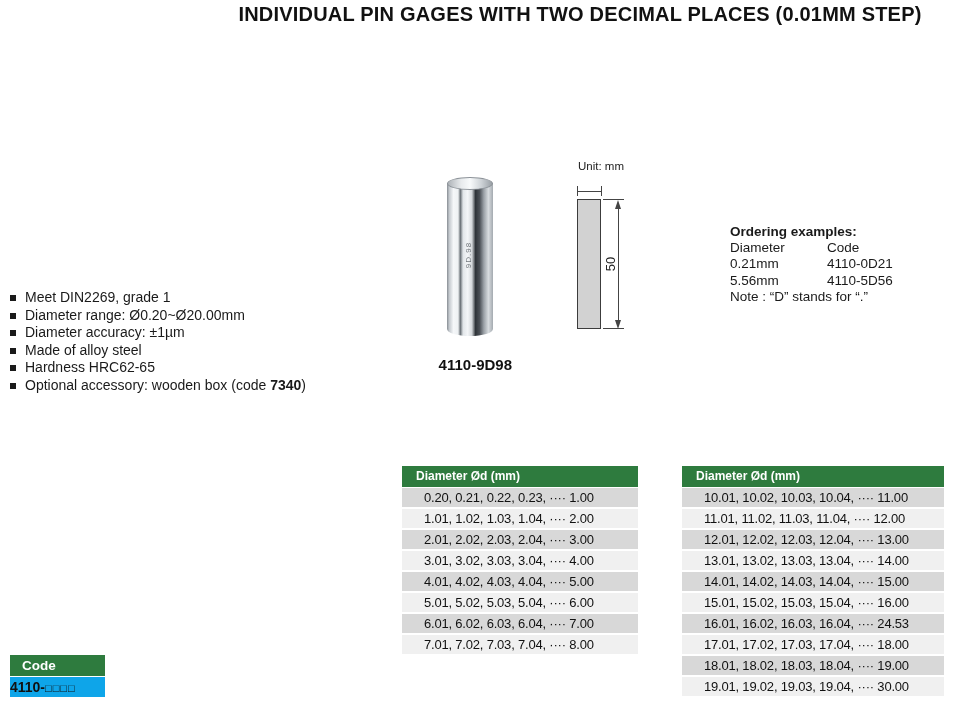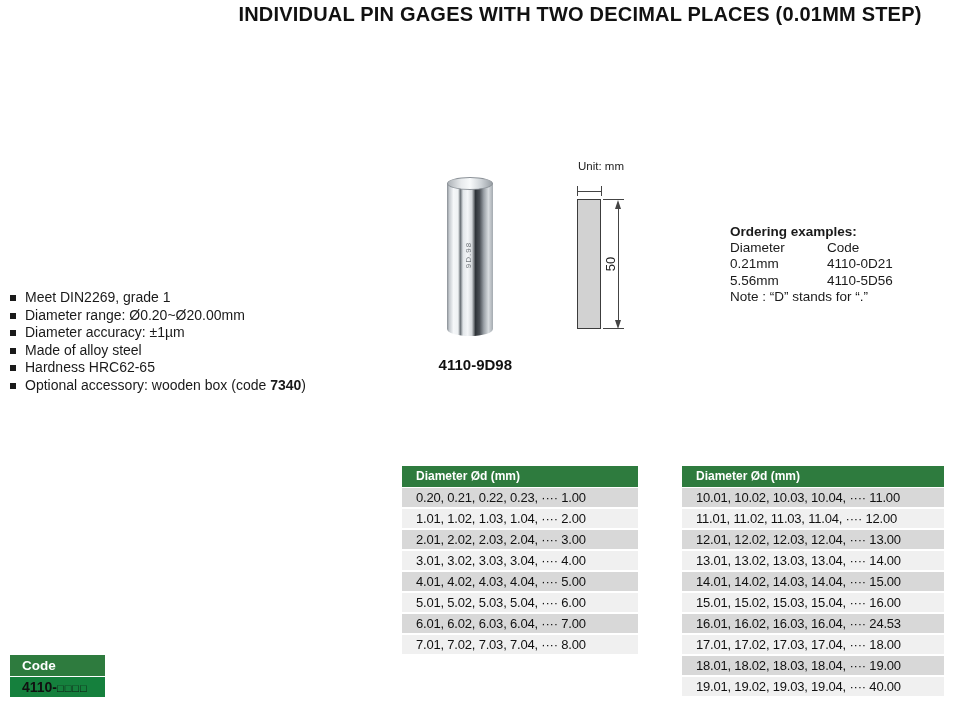--- a/index.html
+++ b/index.html
@@ -88,37 +88,37 @@
   
   .dia-table { position: absolute; top: 466px; }
   .dia-table.left  { left: 402px; width: 236px; }
   .dia-table.right { left: 682px; width: 262px; }
   .tbl-header {
     height: 21px; line-height: 21px; padding-left: 14px; margin-bottom: 1px;
     background: #2e7b3e; color: #ffffff; font-weight: bold; font-size: 12px;
     box-sizing: border-box;
   }
   .tbl-row {
-    height: 19px; line-height: 19px; padding-left: 14px; margin-bottom: 2px;
+    height: 19px; line-height: 19px; padding-left: 22px; margin-bottom: 2px;
     font-size: 13px; letter-spacing: -0.2px; white-space: nowrap; color: #111;
     box-sizing: border-box;
   }
   .tbl-row.odd  { background: #d8d8d8; }
   .tbl-row.even { background: #f0f0f0; }
 
   
   .code-box { position: absolute; left: 10px; top: 655px; width: 95px; }
   .code-box .hdr {
     height: 21px; line-height: 21px; padding-left: 12px; margin-bottom: 1px;
     background: #2e7b3e; color: #fff; font-weight: bold; font-size: 13.5px;
     box-sizing: border-box;
   }
   .code-box .val {
-    height: 20px; line-height: 20px; padding-left: 12px;
-    background: #15803d; font-size: 14px; font-weight: bold; color: #111;
+    height: 20px; line-height: 20px; 
+    background: #0ea5e9; font-size: 14px; font-weight: bold; color: #111;
     box-sizing: border-box; white-space: nowrap;
   }
   .code-box .boxes { font-size: 11px; letter-spacing: 1px; font-weight: bold; }
 </style>
 </head>
 <body>
 
 <div id="page">
 
   <div class="page-title">INDIVIDUAL PIN GAGES WITH TWO DECIMAL PLACES (0.01MM STEP)</div>
@@ -203,21 +203,21 @@
     <div class="tbl-header">Diameter Ød (mm)</div>
     <div class="tbl-row odd">10.01, 10.02, 10.03, 10.04, ···· 11.00</div>
     <div class="tbl-row even">11.01, 11.02, 11.03, 11.04, ···· 12.00</div>
     <div class="tbl-row odd">12.01, 12.02, 12.03, 12.04, ···· 13.00</div>
     <div class="tbl-row even">13.01, 13.02, 13.03, 13.04, ···· 14.00</div>
     <div class="tbl-row odd">14.01, 14.02, 14.03, 14.04, ···· 15.00</div>
     <div class="tbl-row even">15.01, 15.02, 15.03, 15.04, ···· 16.00</div>
     <div class="tbl-row odd">16.01, 16.02, 16.03, 16.04, ···· 24.53</div>
     <div class="tbl-row even">17.01, 17.02, 17.03, 17.04, ···· 18.00</div>
     <div class="tbl-row odd">18.01, 18.02, 18.03, 18.04, ···· 19.00</div>
-    <div class="tbl-row even">19.01, 19.02, 19.03, 19.04, ···· 40.00</div>
+    <div class="tbl-row even">19.01, 19.02, 19.03, 19.04, ···· 30.00</div>
   </div>
 
   <div class="code-box">
     <div class="hdr">Code</div>
     <div class="val"><span>4110-</span><span class="boxes">□□□□</span></div>
   </div>
 
 </div>
 
 </body></html>

